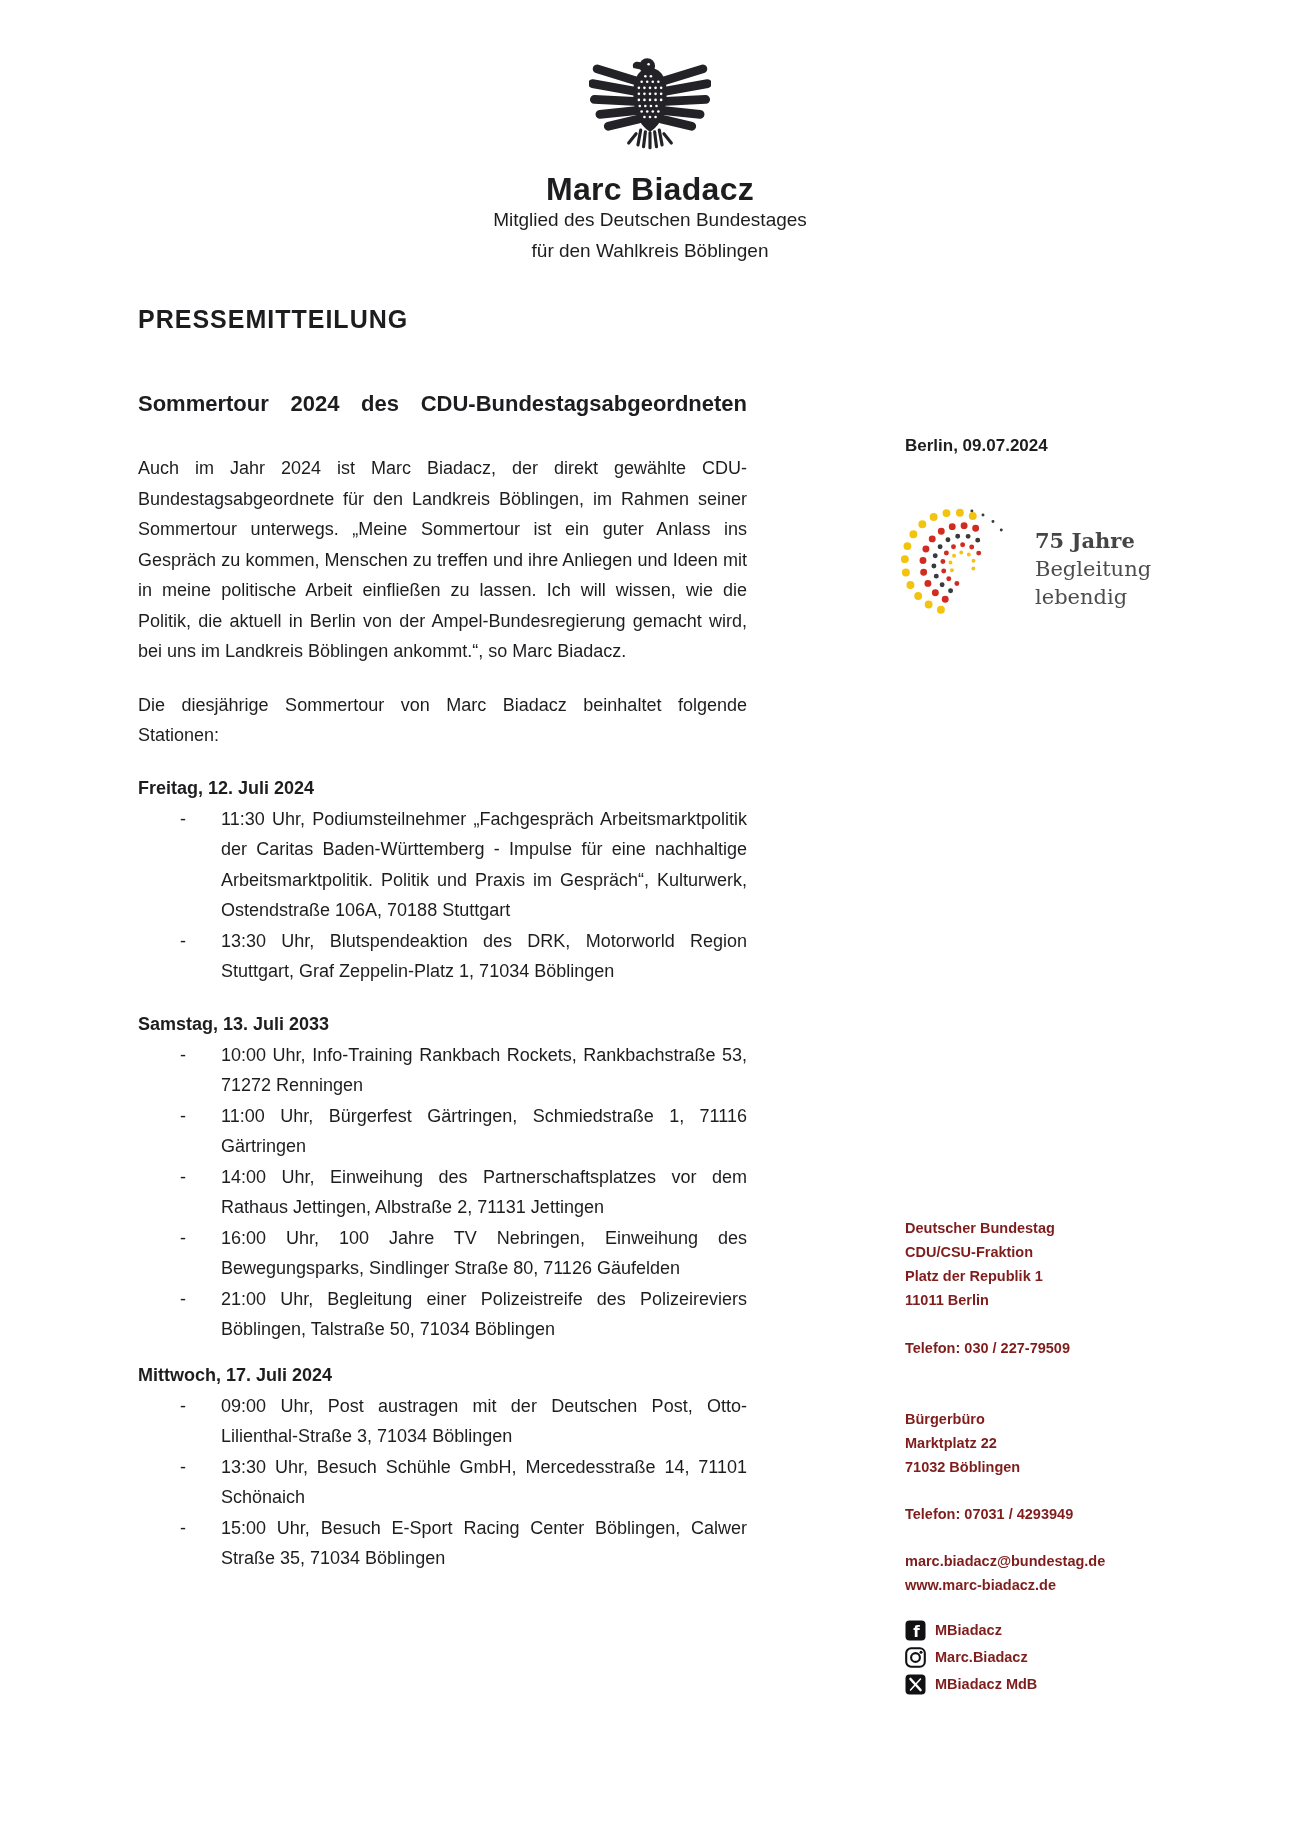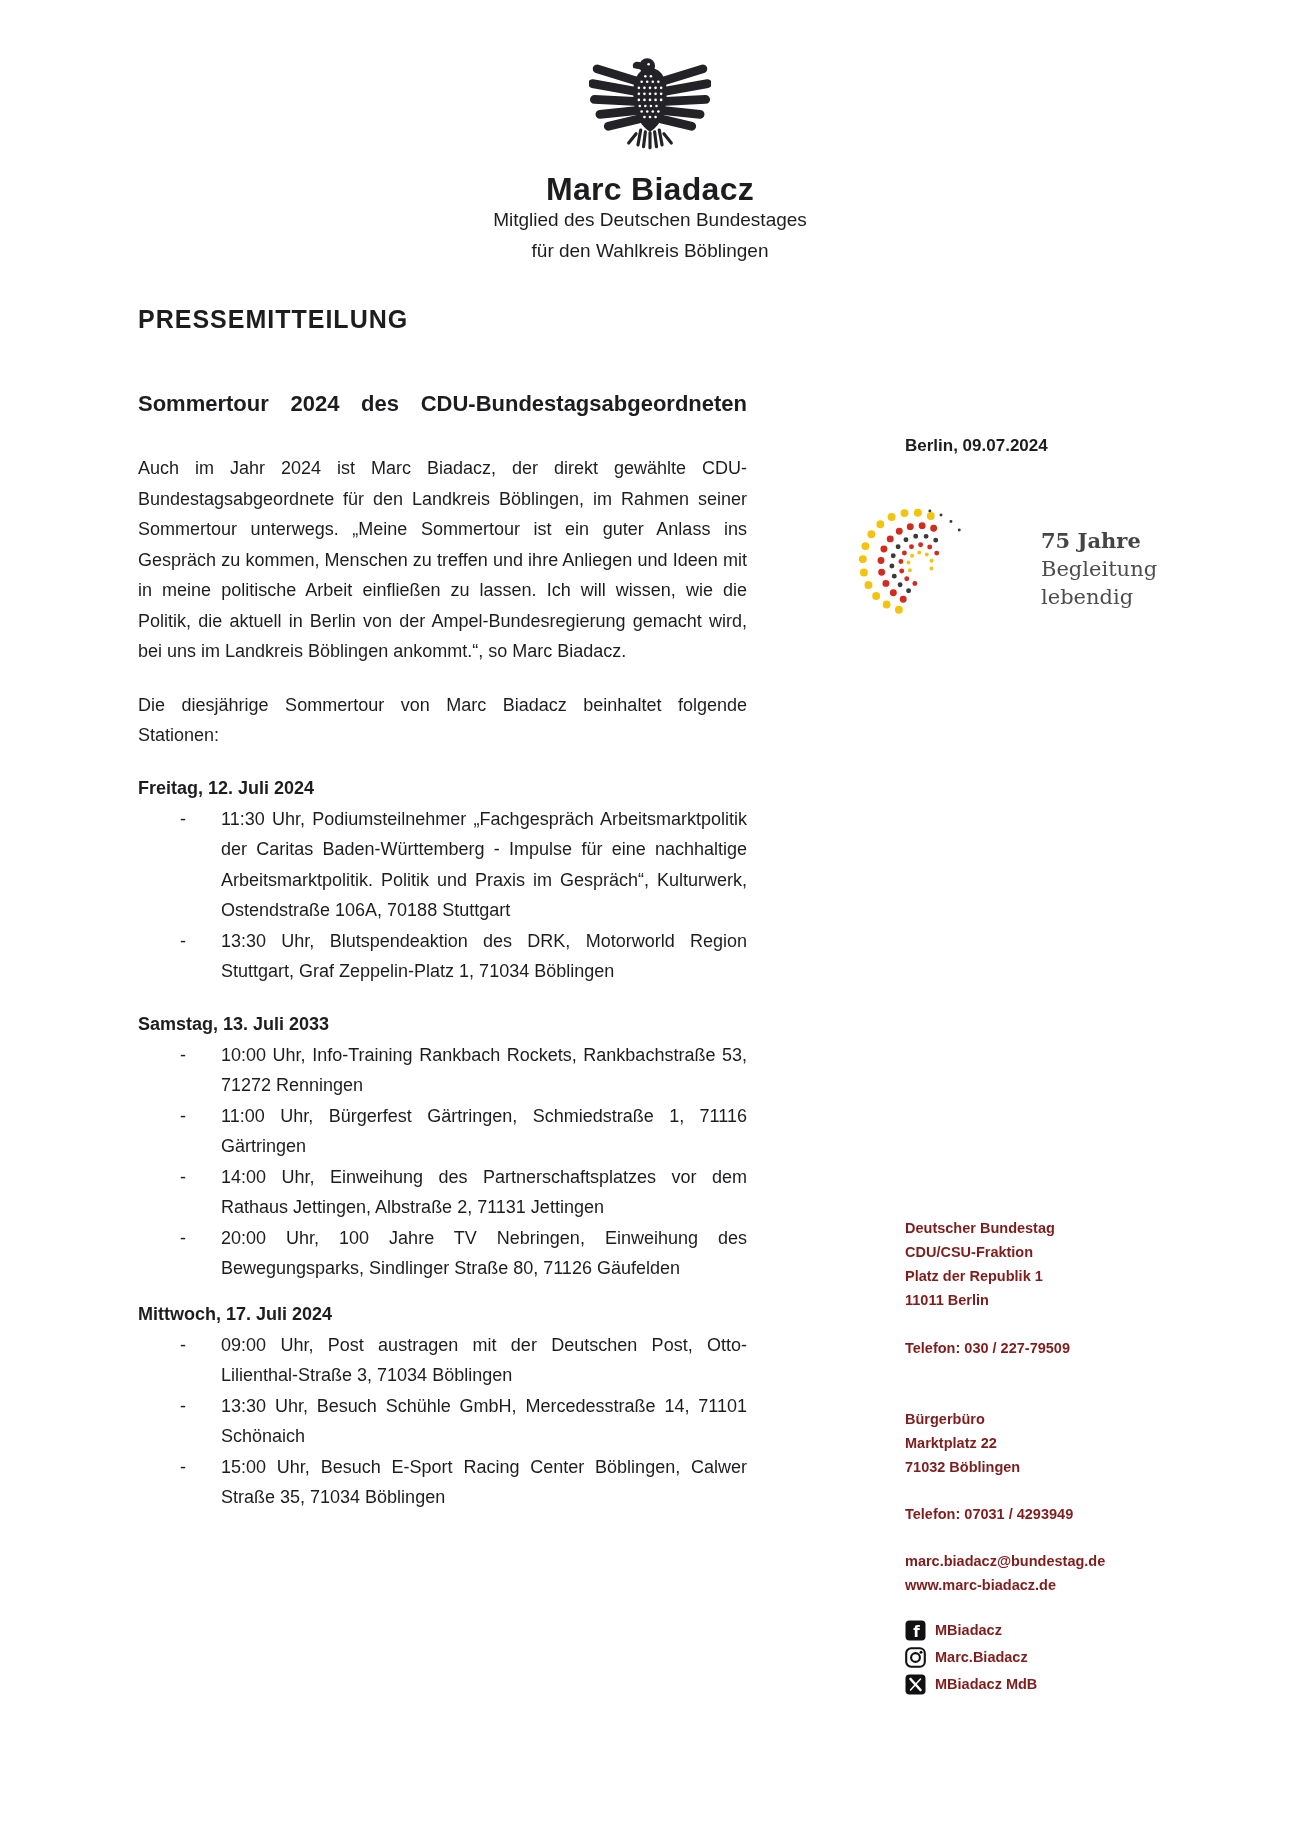--- a/index.html
+++ b/index.html
@@ -25,21 +25,21 @@
   .day-section.tight{margin-top:15px;}
   .day-head{font-size:18px;font-weight:700;line-height:31px;}
   ul.agenda{margin:0;padding:0;list-style:none;}
   ul.agenda li{
     position:relative;padding-left:83px;font-size:18px;line-height:30.5px;
     text-align:justify;
   }
   ul.agenda li::before{content:"-";position:absolute;left:42px;top:0;}
   
   .dateline{position:absolute;left:905px;top:436px;font-size:17px;font-weight:700;}
-  .logo75{position:absolute;left:859px;top:499px;display:flex;gap:48px;}
+  .logo75{position:absolute;left:901px;top:499px;display:flex;}
   .logo75 .swirl{width:114px;height:134px;}
   .logo75 .l75-text{margin-left:20px;margin-top:28px;font-family:"DejaVu Serif",serif;color:#4d4d4d;font-size:21px;line-height:28px;}
   .logo75 .l75-bold{font-weight:700;color:#454545;}
   .side{position:absolute;left:905px;font-size:14.5px;font-weight:600;line-height:24px;color:#7f1d1d;}
   .side-addr1{top:1216px;}
   .side-tel1{top:1336px;}
   .side-addr2{top:1407px;}
   .side-tel2{top:1502px;}
   .side-web{top:1550px;line-height:23.5px;}
   .side-social{top:1620px;line-height:21px;}
@@ -134,21 +134,22 @@
       <li>13:30 Uhr, Blutspendeaktion des DRK, Motorworld Region Stuttgart, Graf Zeppelin-Platz 1, 71034 Böblingen</li>
     </ul>
   </div>
 
   <div class="day-section">
     <div class="day-head">Samstag, 13. Juli 2033</div>
     <ul class="agenda">
       <li>10:00 Uhr, Info-Training Rankbach Rockets, Rankbachstraße 53, 71272 Renningen</li>
       <li>11:00 Uhr, Bürgerfest Gärtringen, Schmiedstraße 1, 71116 Gärtringen</li>
       <li>14:00 Uhr, Einweihung des Partnerschaftsplatzes vor dem Rathaus Jettingen, Albstraße 2, 71131 Jettingen</li>
-      <li>20:00 Uhr, 100 Jahre TV Nebringen, Einweihung des Bewegungsparks, Sindlinger Straße 80, 71126 Gäufelden</li>
+      <li>16:00 Uhr, 100 Jahre TV Nebringen, Einweihung des Bewegungsparks, Sindlinger Straße 80, 71126 Gäufelden</li>
+      <li>21:00 Uhr, Begleitung einer Polizeistreife des Polizeireviers Böblingen, Talstraße 50, 71034 Böblingen</li>
     </ul>
   </div>
 
   <div class="day-section tight">
     <div class="day-head">Mittwoch, 17. Juli 2024</div>
     <ul class="agenda">
       <li>09:00 Uhr, Post austragen mit der Deutschen Post, Otto-Lilienthal-Straße 3, 71034 Böblingen</li>
       <li>13:30 Uhr, Besuch Schühle GmbH, Mercedesstraße 14, 71101 Schönaich</li>
       <li>15:00 Uhr, Besuch E-Sport Racing Center Böblingen, Calwer Straße 35, 71034 Böblingen</li>
     </ul>

